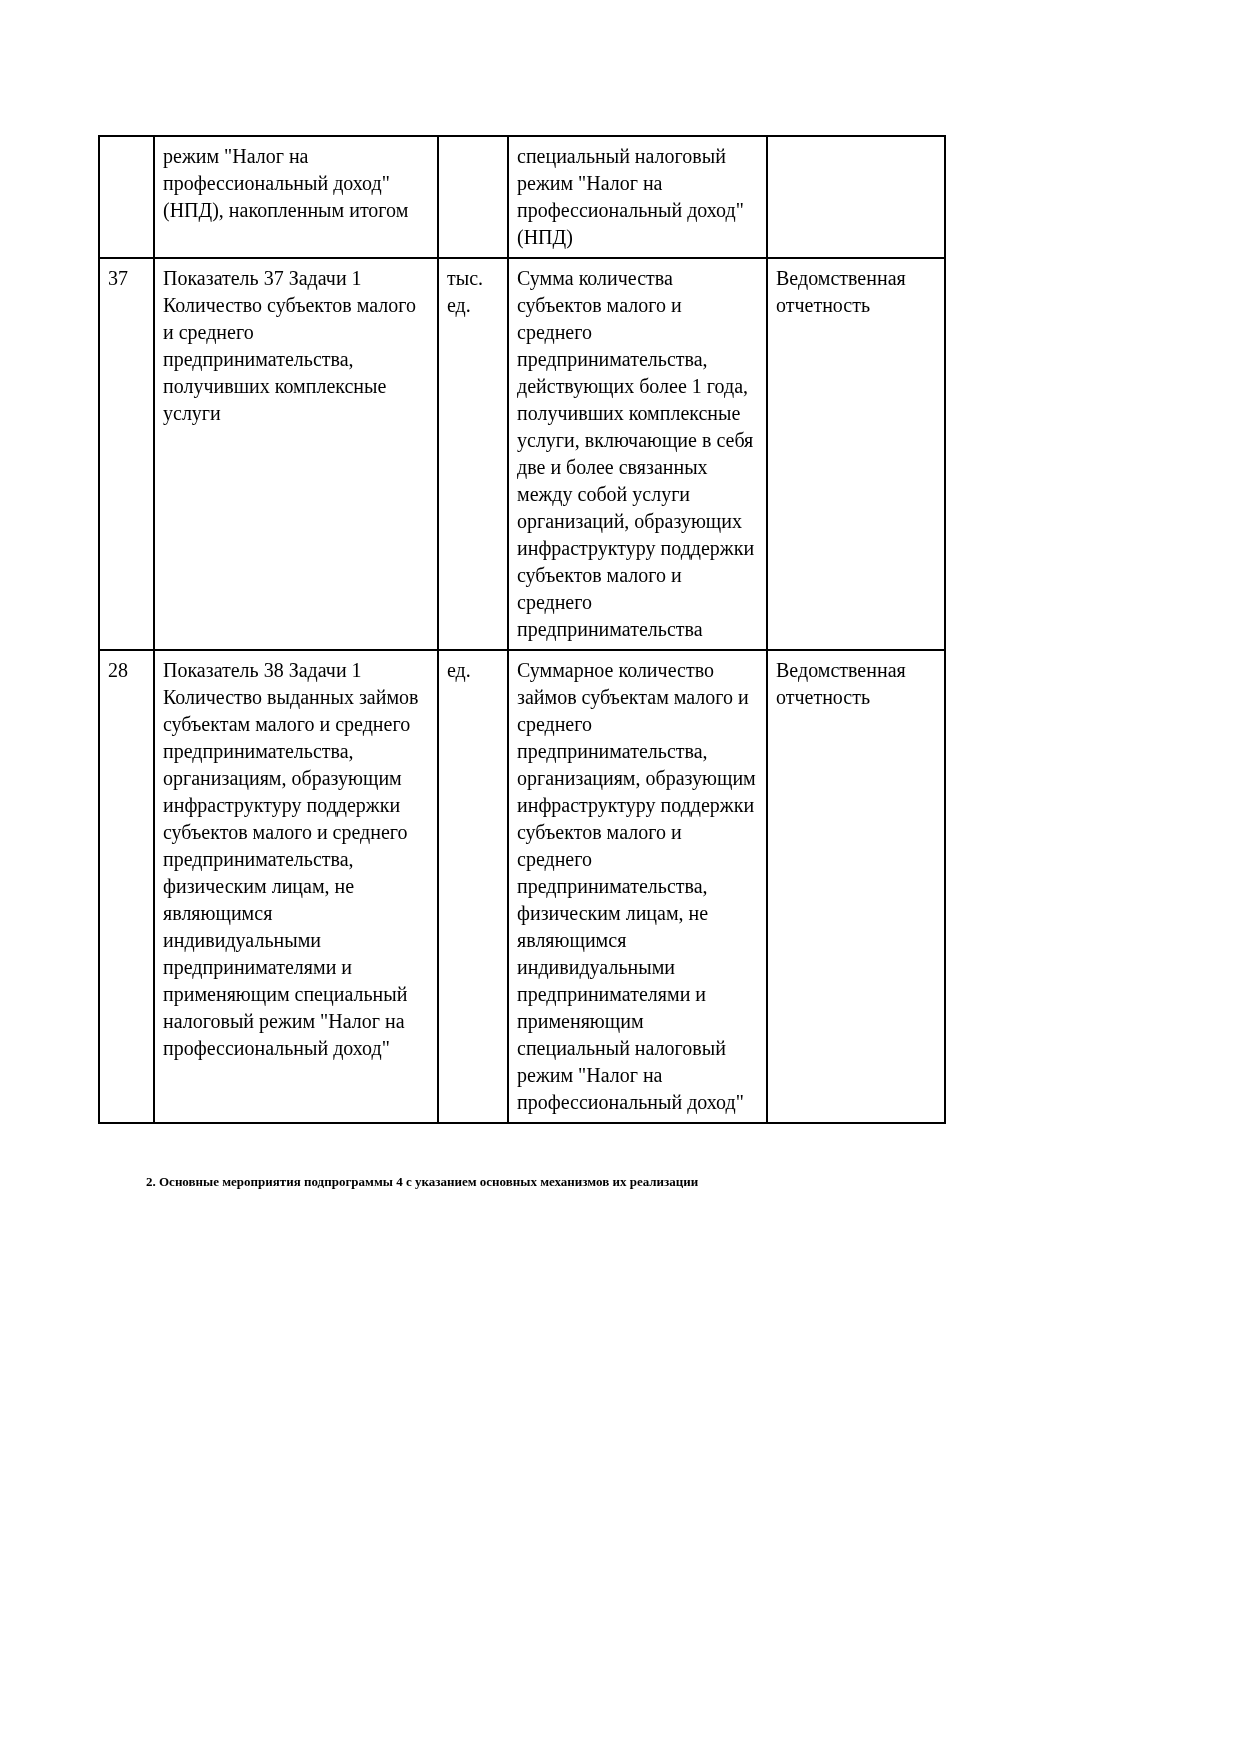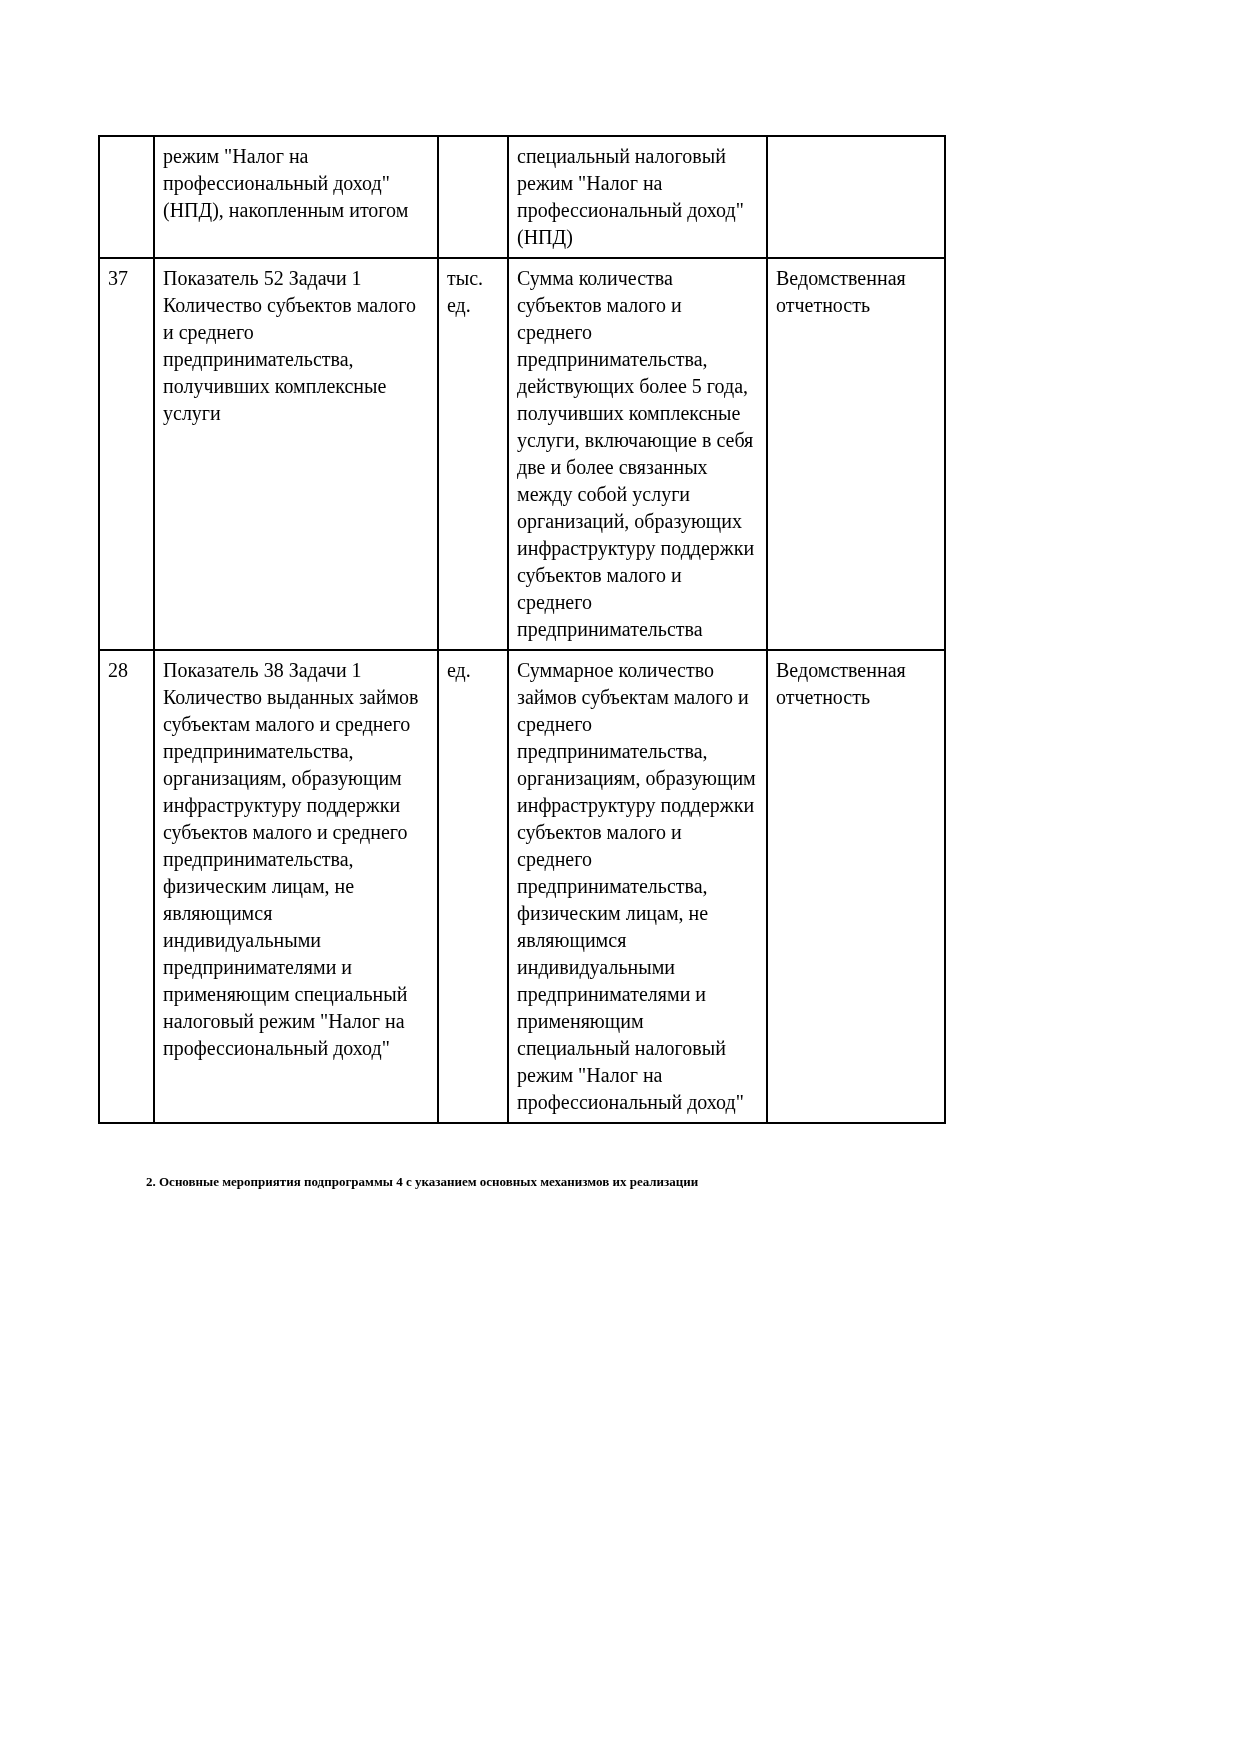--- a/index.html
+++ b/index.html
@@ -65,23 +65,23 @@
       <td class="c-num"></td>
       <td>режим "Налог на профессиональный доход" (НПД), накопленным итогом</td>
       <td></td>
       <td>специальный налоговый режим "Налог на профессиональный доход" (НПД)</td>
       <td></td>
     </tr>
 
 
     <tr>
       <td class="c-num">37</td>
-      <td>Показатель 52 Задачи 1 Количество субъектов малого и среднего предпринимательства, получивших комплексные услуги</td>
+      <td>Показатель 37 Задачи 1 Количество субъектов малого и среднего предпринимательства, получивших комплексные услуги</td>
       <td>тыс. ед.</td>
-      <td>Сумма количества субъектов малого и среднего предпринимательства, действующих более 5 года, получивших комплексные услуги, включающие в себя две и более связанных между собой услуги организаций, образующих инфраструктуру поддержки субъектов малого и среднего предпринимательства</td>
+      <td>Сумма количества субъектов малого и среднего предпринимательства, действующих более 1 года, получивших комплексные услуги, включающие в себя две и более связанных между собой услуги организаций, образующих инфраструктуру поддержки субъектов малого и среднего предпринимательства</td>
       <td>Ведомственная отчетность</td>
     </tr>
 
 
     <tr>
       <td class="c-num">28</td>
       <td>Показатель 38 Задачи 1 Количество выданных займов субъектам малого и среднего предпринимательства, организациям, образующим инфраструктуру поддержки субъектов малого и среднего предпринимательства, физическим лицам, не являющимся индивидуальными предпринимателями и применяющим специальный налоговый режим "Налог на профессиональный доход"</td>
       <td>ед.</td>
       <td>Суммарное количество займов субъектам малого и среднего предпринимательства, организациям, образующим инфраструктуру поддержки субъектов малого и среднего предпринимательства, физическим лицам, не являющимся индивидуальными предпринимателями и применяющим специальный налоговый режим "Налог на профессиональный доход"</td>
       <td>Ведомственная отчетность</td>

